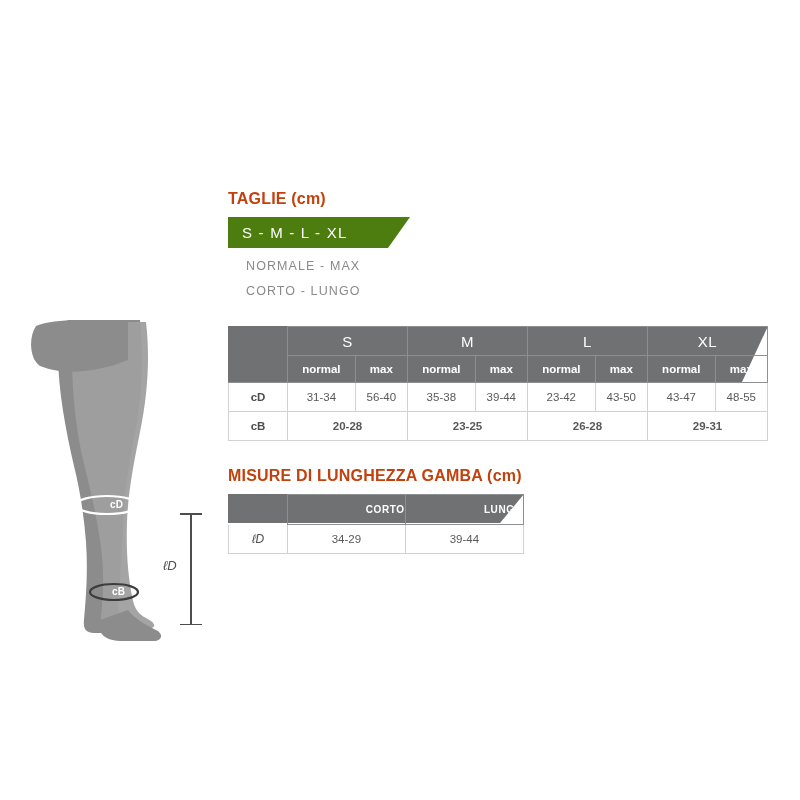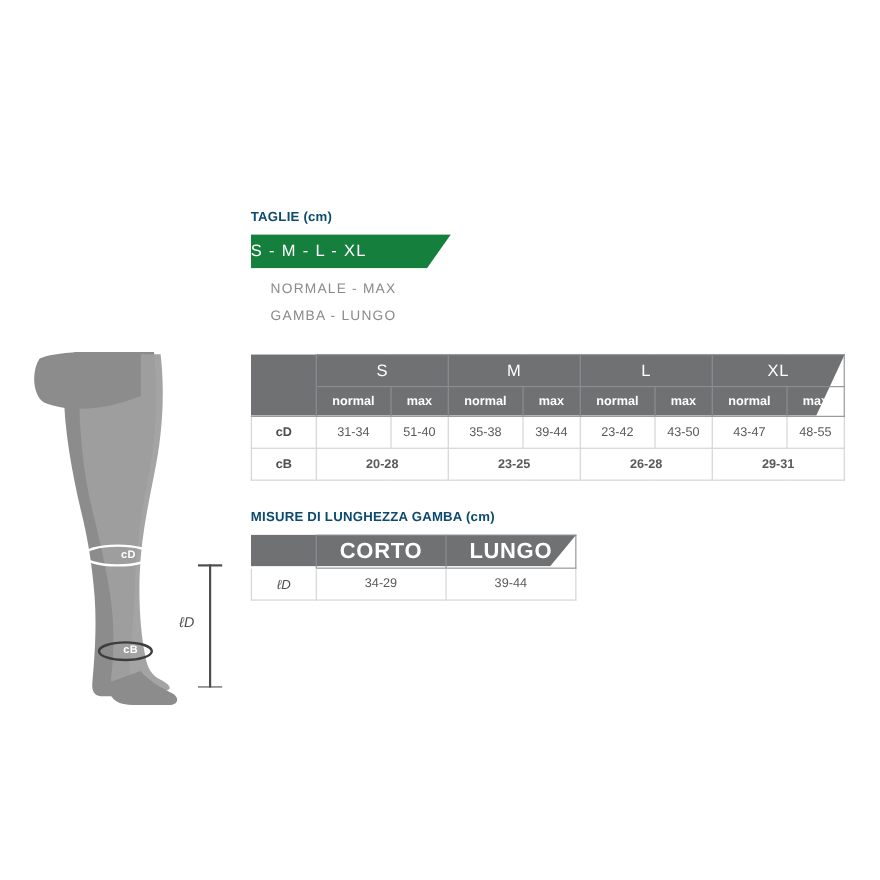--- a/index.html
+++ b/index.html
@@ -77,34 +77,35 @@
 
   
   .content {
     position: absolute;
     left: 228px;
     top: 190px;
     width: 540px;
   }
 
   .section-title {
-    font-size: 12px;
-    font-weight: bold;
-    color: #0c4a6e;
+    font-size: 16px;
+    font-weight: bold;
+    color: #c2410c;
     letter-spacing: .2px;
     margin: 0 0 9px 0;
   }
 
   
   .banner {
     position: relative;
     height: 31px;
-    background: #15803d;
+    background: #4d7c0f;
     display: flex;
     align-items: center;
+    padding-left: 14px;
     box-sizing: border-box;
     color: #ffffff;
     font-size: 15px;
     letter-spacing: 1.2px;
     width: 182px;
     clip-path: polygon(0 0, 100% 0, calc(100% - 22px) 100%, 0 100%);
   }
 
   .subline {
     font-size: 12.5px;
@@ -177,23 +178,24 @@
     width: 100%;
     background: #6f7173;
     clip-path: polygon(0 0, 100% 0, calc(100% - 24px) 100%, 0 100%);
     z-index: 0;
   }
   .len-wrap table { position: relative; z-index: 1; }
   .len-wrap thead th {
     height: 29px;
     color: #ffffff;
     border-color: #8d8f91;
-    font-size: 20px;
+    font-size: 10px;
     letter-spacing: .6px;
     font-weight: bold;
+    text-align: right;
   }
   .len-wrap thead th.blank {
     border-left-color: transparent;
     border-top-color: transparent;
     border-bottom-color: transparent;
   }
   .len-wrap tbody td { height: 28px; }
   .italic-label { font-style: italic; font-size: 12px; color: #4d4d4d; }
 
   .block-gap { height: 26px; }
@@ -237,21 +239,21 @@
     <div class="cap bot"></div>
     <div class="vlabel">ℓD</div>
   </div>
 
   <div class="content">
 
     <div>
       <div class="section-title">TAGLIE (cm)</div>
       <div class="banner">S - M - L - XL</div>
       <div class="subline">NORMALE - MAX</div>
-      <div class="subline">GAMBA - LUNGO</div>
+      <div class="subline">CORTO - LUNGO</div>
     </div>
 
     <div class="block-gap"></div>
 
     <div>
       <div class="circ-wrap">
         <div class="circ-head-bg"></div>
         <table>
           <thead>
             <tr class="size-row">
@@ -270,21 +272,21 @@
               <th>normal</th>
               <th>max</th>
               <th>normal</th>
               <th>max</th>
             </tr>
           </thead>
           <tbody>
             <tr class="cd-row">
               <td class="row-label">cD</td>
               <td>31-34</td>
-              <td>51-40</td>
+              <td>56-40</td>
               <td>35-38</td>
               <td>39-44</td>
               <td>23-42</td>
               <td>43-50</td>
               <td>43-47</td>
               <td>48-55</td>
             </tr>
             <tr class="cb-row">
               <td class="row-label">cB</td>
               <td colspan="2">20-28</td>

